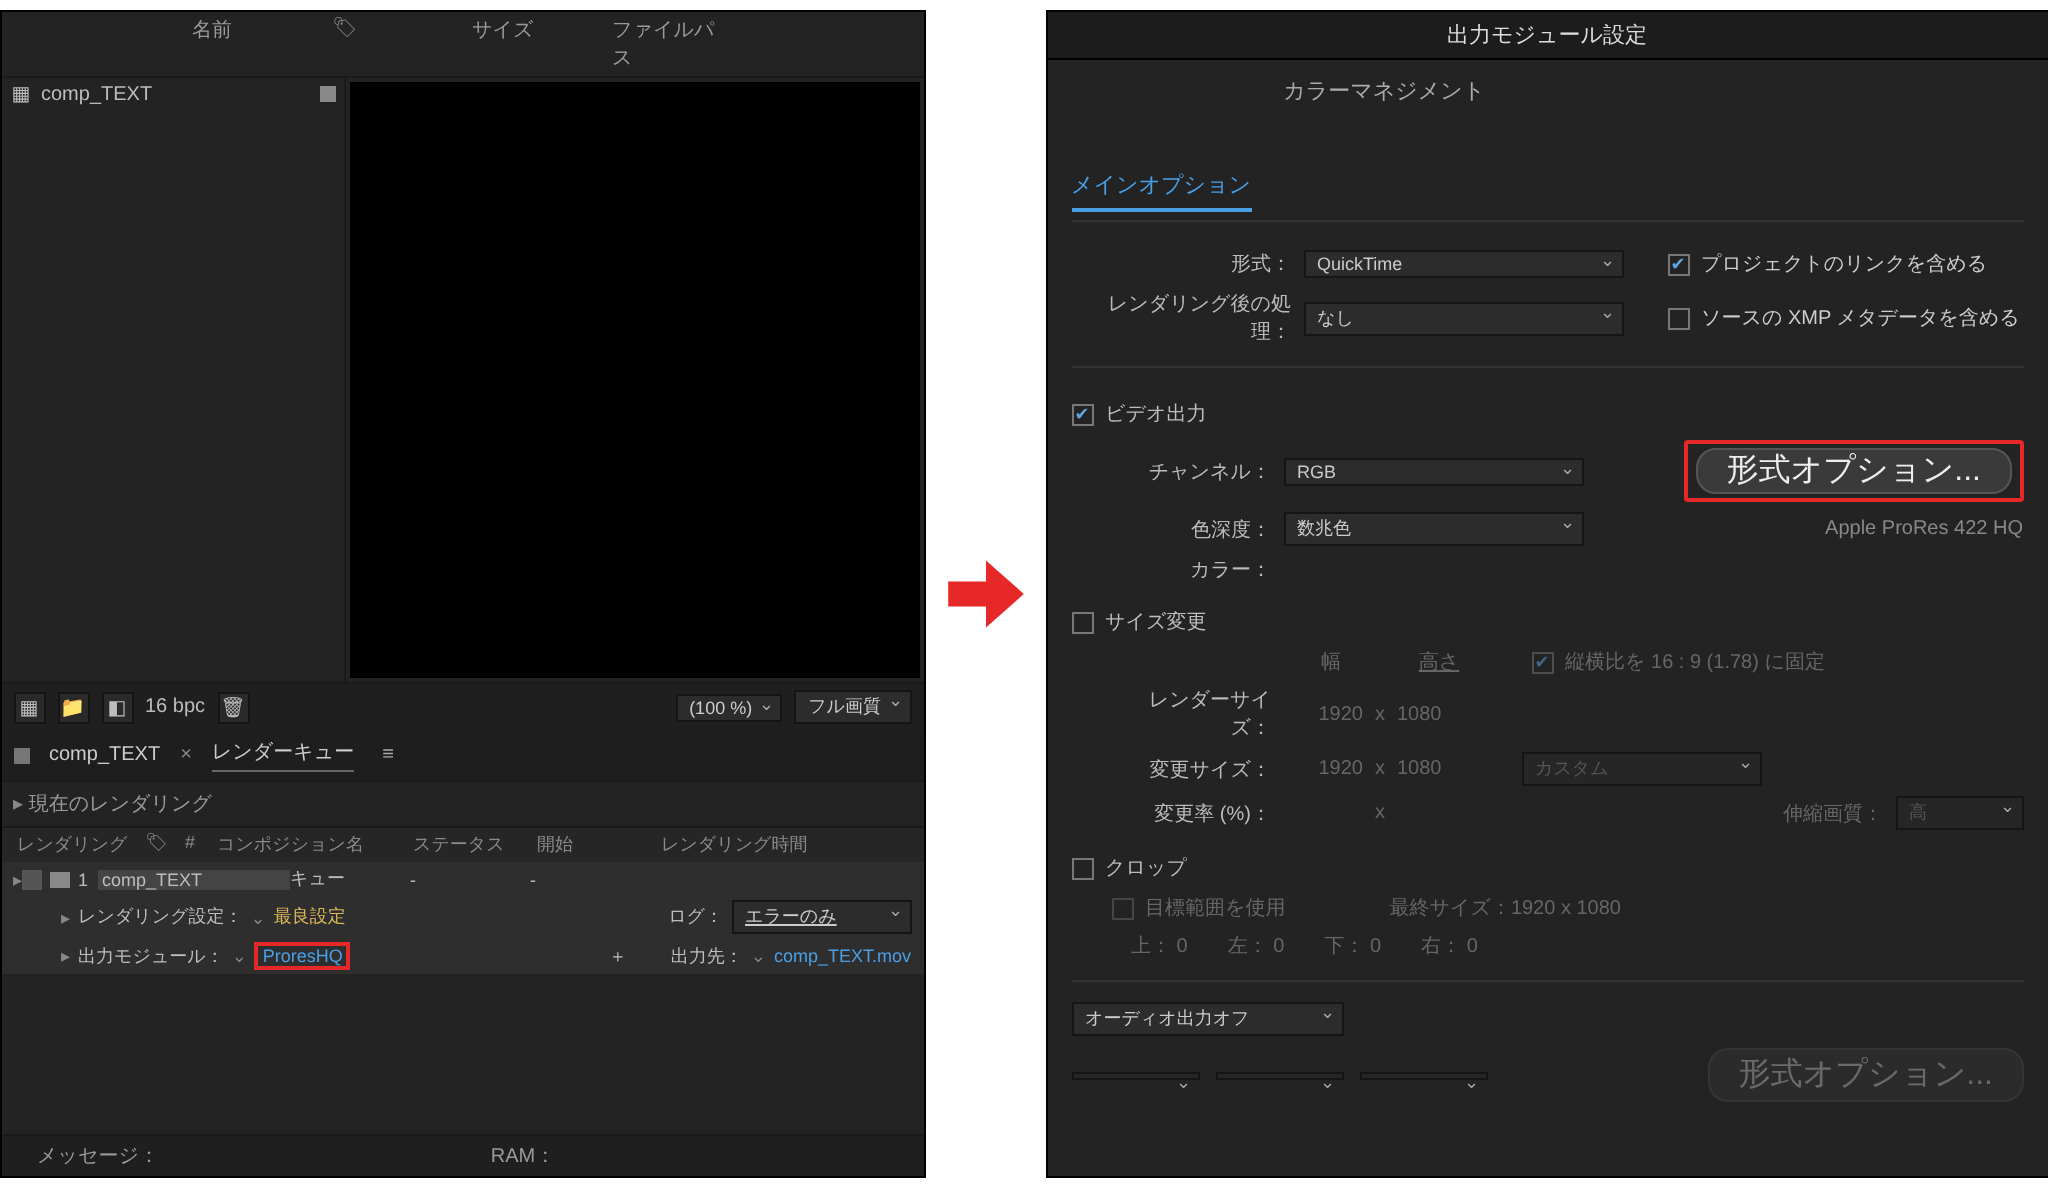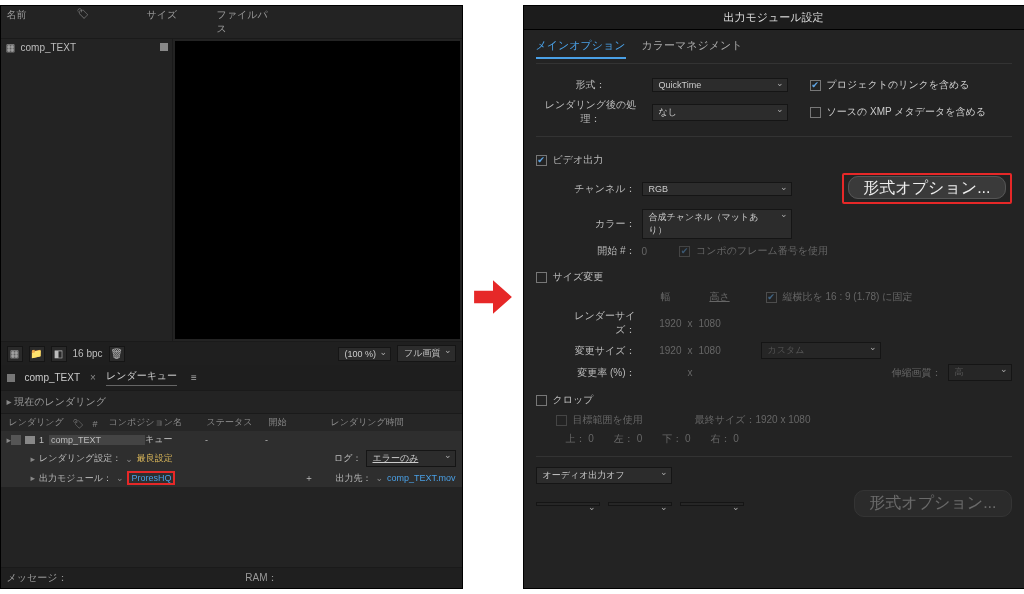--- a/index.html
+++ b/index.html
@@ -1,66 +1,66 @@
 <!DOCTYPE html>
 <html><head>
 <meta charset="utf-8">
 <style>
   * { box-sizing: border-box; margin: 0; padding: 0; font-family: "Hiragino Kaku Gothic ProN", "Yu Gothic", sans-serif; }
   body { background: #fff; width: 1024px; height: 594px; display: flex; align-items: center; justify-content: center; overflow: hidden; }
   .stage { display: flex; align-items: center; gap: 8px; }
   .panel-left { width: 463px; height: 584px; background: #232323; display: flex; flex-direction: column; font-size: 10px; color: #bdbdbd; border: 1px solid #000; }
   .panel-right { width: 502px; height: 584px; background: #232323; display: flex; flex-direction: column; font-size: 10px; color: #bdbdbd; border: 1px solid #000; }
   
-  .lp-header { display: flex; gap: 10px; padding: 2px 6px; border-bottom: 1px solid #1a1a1a; color: #9a9a9a; }
+  .lp-header { display: flex; gap: 10px; padding: 2px 6px; border-bottom: 1px solid #1a1a1a; color: #9a9a9a; justify-content: center; }
   .lp-header span { width: 60px; }
   .lp-body { display: flex; height: 302px; }
   .lp-project { width: 172px; border-right: 1px solid #1a1a1a; }
   .lp-preview { flex: 1; background: #000; margin: 2px; }
   .lp-row { display: flex; align-items: center; padding: 2px 4px; gap: 4px; }
   .lp-row .icon { width: 12px; height: 12px; display: inline-flex; align-items: center; justify-content: center; }
   .lp-footer1 { display: flex; align-items: center; padding: 3px 6px; gap: 6px; border-top: 1px solid #1a1a1a; background: #1f1f1f; }
   .lp-footer1 .spacer { flex: 1; }
   .dd { background: #2c2c2c; border: 1px solid #151515; padding: 1px 14px 1px 6px; font-size: 9px; color: #ccc; position: relative; }
   .dd::after { content: "⌄"; position: absolute; right: 3px; top: -1px; color: #aaa; }
   .iconbtn { width: 16px; height: 16px; background: #2a2a2a; display: inline-flex; align-items: center; justify-content: center; border: 1px solid #151515; }
   
   .lp-tabs { display: flex; align-items: center; gap: 10px; padding: 4px 6px; border-bottom: 1px solid #1a1a1a; background: #1e1e1e; }
   .lp-tab { color: #ccc; }
   .lp-tab.active { border-bottom: 1px solid #666; padding-bottom: 2px; }
   .hamburger { margin-left: 4px; color: #aaa; }
   
   .rq-section { flex: 1; display: flex; flex-direction: column; }
   .rq-msg { padding: 4px 6px; color: #9a9a9a; border-bottom: 1px solid #1a1a1a; }
-  .rq-cols { display: flex; gap: 2px; padding: 2px 6px; background: #262626; color: #8a8a8a; font-size: 9px; align-items: flex-end; }
+  .rq-cols { display: flex; gap: 2px; padding: 2px 6px; background: #262626; color: #8a8a8a; font-size: 9px; }
   .rq-col { padding: 0 2px; }
   .rq-c1 { width: 62px; } .rq-c2 { width: 18px; } .rq-c3 { width: 14px; } .rq-c4 { width: 96px; } .rq-c5 { width: 60px; } .rq-c6 { width: 60px; } .rq-c7 { flex: 1; }
   .rq-item { background: #2e2e2e; }
   .rq-line { display: flex; align-items: center; padding: 2px 6px; font-size: 9px; }
   .rq-line .cb { width: 10px; height: 10px; background: #555; display: inline-block; }
   .rq-sub { padding-left: 30px; display: flex; align-items: center; gap: 4px; }
   .link-y { color: #dbb85a; }
   .link-b { color: #4aa0e6; }
   .hl-red { border: 2px solid #e62828; padding: 0 2px; }
   .caret { color: #888; }
   .rq-fill { flex: 1; }
-  .msg-bar { display: flex; padding: 3px 6px; border-top: 1px solid #1a1a1a; background: #1f1f1f; color: #9a9a9a; }
+  .msg-bar { display: flex; padding: 3px 18px; border-top: 1px solid #1a1a1a; background: #1f1f1f; color: #9a9a9a; }
   .msg-bar .mid { flex: 1; text-align: center; }
   
   .arrow { width: 44px; display: flex; align-items: center; justify-content: center; }
   .arrow svg { width: 42px; height: 42px; }
   
   .rp-title { text-align: center; padding: 4px 0; background: #1c1c1c; border-bottom: 1px solid #000; color: #ddd; font-size: 11px; }
   .rp-body { flex: 1; padding: 8px 12px; display: flex; flex-direction: column; gap: 6px; }
   .rp-tabs { display: flex; gap: 16px; border-bottom: 1px solid #333; padding-bottom: 4px; margin-bottom: 8px; }
   .rp-tab { color: #aaa; font-size: 11px; padding-bottom: 4px; }
-  .rp-tab.active { color: #4aa0e6; border-bottom: 2px solid #4aa0e6; }
+  .rp-tab.active { color: #4aa0e6; border-bottom: 2px solid #4aa0e6; margin-top: 47px; }
   .rp-row { display: flex; align-items: center; gap: 6px; font-size: 10px; }
-  .rp-row label { width: 110px; text-align: center; color: #bbb; }
-  .select-wide { width: 136px; }
+  .rp-row label { width: 110px; text-align: right; color: #bbb; }
+  .select-wide { width: 160px; }
   .select-mid { width: 150px; }
   .cbx { width: 11px; height: 11px; border: 1px solid #777; display: inline-flex; align-items: center; justify-content: center; font-size: 9px; color: #5fa6e6; }
   .cbx.on::after { content: "✔"; }
   .chklabel { color: #ccc; }
   .section-title { display: flex; align-items: center; gap: 6px; margin-top: 6px; }
   .inner { padding-left: 20px; display: flex; flex-direction: column; gap: 5px; }
   .sub-row { display: flex; align-items: center; gap: 6px; }
   .sub-row .lbl { width: 80px; text-align: right; color: #bbb; }
   .btn-pill { background: #3a3a3a; border: 1px solid #555; border-radius: 10px; padding: 2px 14px; color: #eee; font-size: 16px; }
   .btn-pill.white { background: #f2f2f2; color: #222; border: 1px solid #aaa; font-weight: bold; padding: 3px 24px; }
@@ -208,29 +208,27 @@
       <div class="inner">
         <div class="sub-row">
           <span class="lbl">チャンネル：</span>
           <span class="dd select-mid">RGB</span>
           <span style="flex:1"></span>
           <span class="hl-red2">
             <span class="btn-pill">形式オプション...</span>
           </span>
         </div>
         <div class="sub-row">
+          <span class="lbl">色深度：</span>
+          <span class="dd select-mid">数兆色</span>
+          <span style="flex:1"></span>
+          <span class="muted">Apple ProRes 422 HQ</span>
+        </div>
+        <div class="sub-row">
           <span class="lbl">カラー：</span>
-          <span class="dd select-mid">合成チャンネル（マットあり）</span>
-        </div>
-        <div class="sub-row">
-          <span class="lbl">開始 #：</span>
-          <span class="dim">0</span>
-          <span style="width:20px"></span>
-          <span class="cbx on" style="opacity:.4"></span>
-          <span class="dim">コンポのフレーム番号を使用</span>
         </div>
       </div>
 
       <div class="section-title">
         <span class="cbx"></span>
         <span>サイズ変更</span>
       </div>
       <div class="inner dim">
         <div class="sub-row">
           <span class="lbl"></span>

